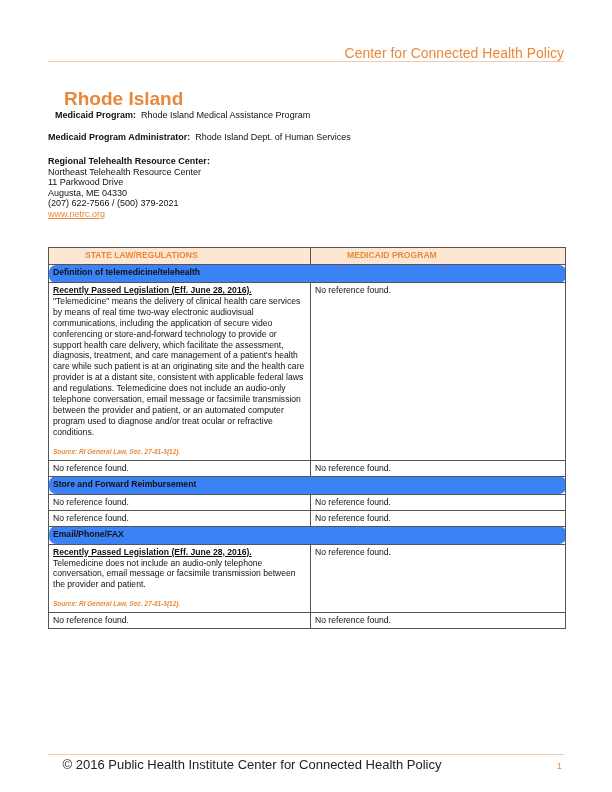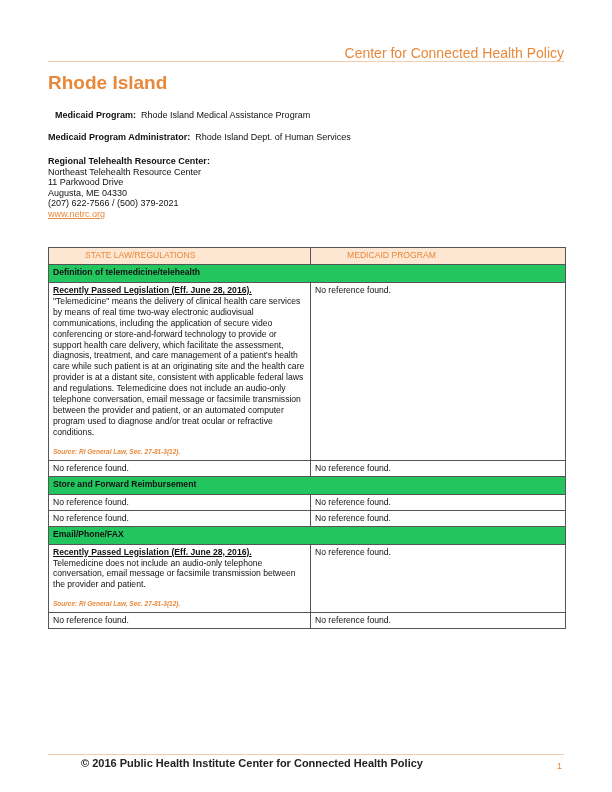--- a/index.html
+++ b/index.html
@@ -1,34 +1,34 @@
 <!DOCTYPE html>
 <html><head>
 <meta charset="utf-8">
 <style>
   html, body { margin: 0; padding: 0; background: #ffffff; }
   body { width: 612px; height: 792px; position: relative; overflow: hidden; font-family: "Liberation Sans", sans-serif; color: #111; }
   .header-org { position: absolute; top: 45px; right: 48px; font-size: 14px; color: #e8883a; }
   .header-rule { position: absolute; top: 61px; left: 48px; right: 48px; height: 1px; background: #f3cba8; }
-  .title { position: absolute; top: 72px; left: 48px; font-size: 19px; font-weight: bold; color: #e8883a; margin: 0; }
+  .title { position: absolute; top: 72px; left: 48px; font-size: 19px; font-weight: bold; color: #e8883a; margin: 16px; }
   .info { position: absolute; left: 48px; font-size: 9px; line-height: 11px; }
   .info b { font-weight: bold; }
   .addr { position: absolute; top: 156px; left: 48px; font-size: 9px; line-height: 10.5px; }
   .addr .link { color: #e8883a; text-decoration: underline; }
   table { position: absolute; top: 247px; left: 48px; width: 518px; border-collapse: collapse; font-size: 8.6px; }
   td, th { border: 1px solid #555; padding: 2px 4px; vertical-align: top; text-align: left; }
-  th { background: #fde6d2; color: #e8883a; font-weight: normal; height: 12px; padding-left: 36px; }
-  tr.section td { background: #22c55e; font-weight: bold; height: 13px; }
+  th { background: #fde6d2; color: #e8883a; font-weight: bold; height: 12px; padding-left: 36px; }
+  tr.section td { background: #3b82f6; font-weight: bold; height: 13px; border-radius: 7px; }
   td.plain { height: 11px; }
   td.col1 { width: 253px; }
   .leg { font-weight: bold; text-decoration: underline; }
   .body { line-height: 10.9px; }
   .src { color: #e8883a; font-style: italic; font-weight: bold; font-size: 6.5px; margin-top: 9px; display: block; }
   .footer-rule { position: absolute; top: 754px; left: 48px; right: 48px; height: 1px; background: #f3cba8; }
-  .footer-text { position: absolute; top: 757px; left: 0; width: 504px; text-align: center; font-size: 11px; color: #222; font-weight: bold; }
+  .footer-text { position: absolute; top: 757px; left: 0; width: 504px; text-align: center; font-size: 13px; color: #222; }
   .page-num { position: absolute; top: 761px; right: 50px; font-size: 9px; color: #e8883a; }
 </style>
 </head>
 <body>
 
 <div class="header-org">Center for Connected Health Policy</div>
 <div class="header-rule"></div>
 
 <h1 class="title">Rhode Island</h1>
 

